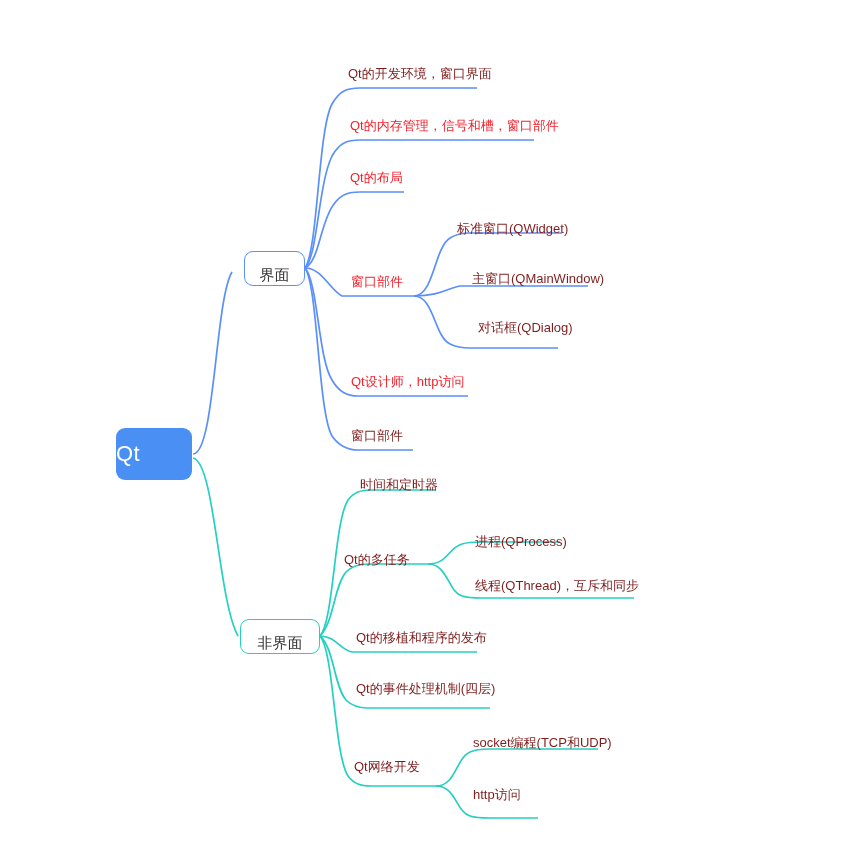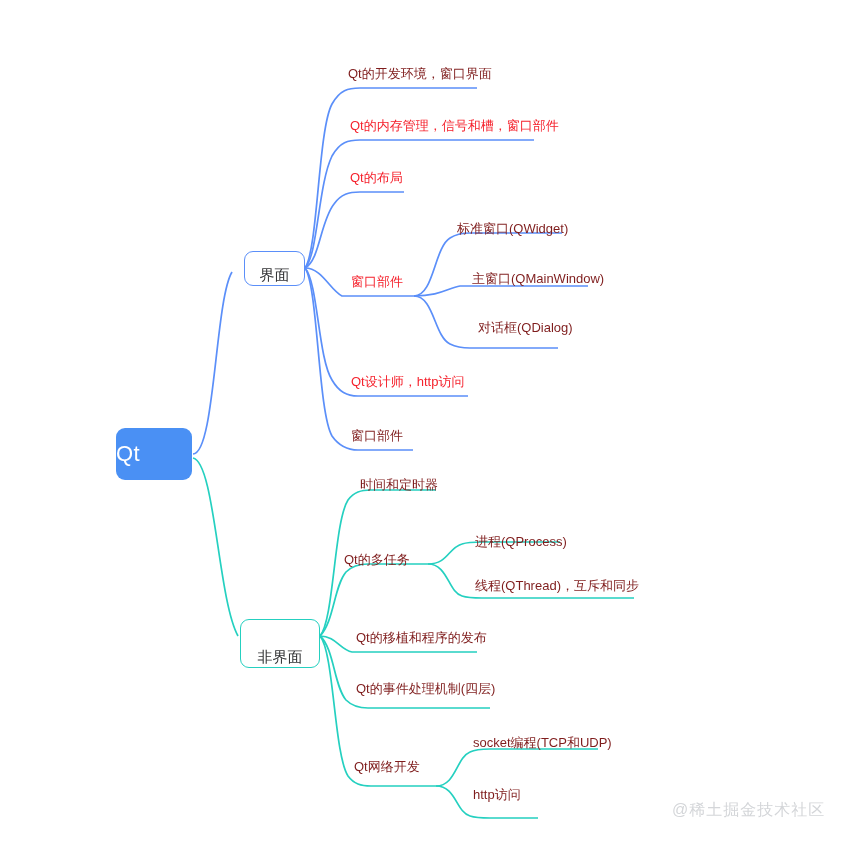--- a/index.html
+++ b/index.html
@@ -108,21 +108,21 @@
   </svg>
 
   <div class="node-root" style="left:116px; top:428px; width:76px; height:52px; background:#4a90f4;">
     <span>Qt</span>
   </div>
 
   <div class="node-box" style="left:244px; top:251px; width:61px; height:35px;">
     <span>界面</span>
   </div>
 
-  <div class="node-box teal" style="left:240px; top:619px; width:80px; height:49px;">
+  <div class="node-box teal" style="left:240px; top:619px; width:80px; height:35px;">
     <span>非界面</span>
   </div>
 
   <div class="leaf" style="left:348px; top:66px;">Qt的开发环境，窗口界面</div>
 
   <div class="leaf red" style="left:350px; top:118px;">Qt的内存管理，信号和槽，窗口部件</div>
 
   <div class="leaf red" style="left:350px; top:170px;">Qt的布局</div>
 
   <div class="leaf red" style="left:351px; top:274px;">窗口部件</div>
@@ -148,15 +148,14 @@
   <div class="leaf" style="left:356px; top:630px;">Qt的移植和程序的发布</div>
 
   <div class="leaf" style="left:356px; top:681px;">Qt的事件处理机制(四层)</div>
 
   <div class="leaf" style="left:354px; top:759px;">Qt网络开发</div>
 
   <div class="leaf" style="left:473px; top:735px;">socket编程(TCP和UDP)</div>
 
   <div class="leaf" style="left:473px; top:787px;">http访问</div>
 
-  <div class="watermark" style="left:672px; top:800px;">@稀土掘金技术社区</div>
 
 </div>
 
 </body></html>

